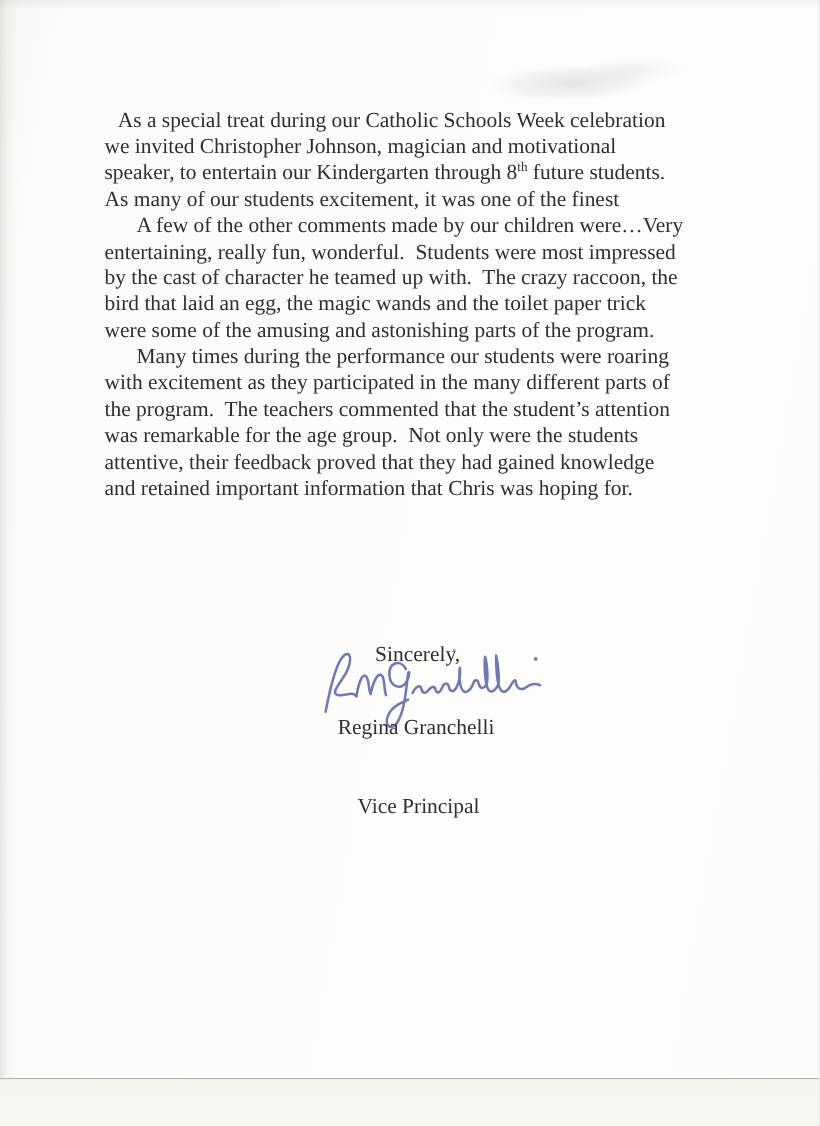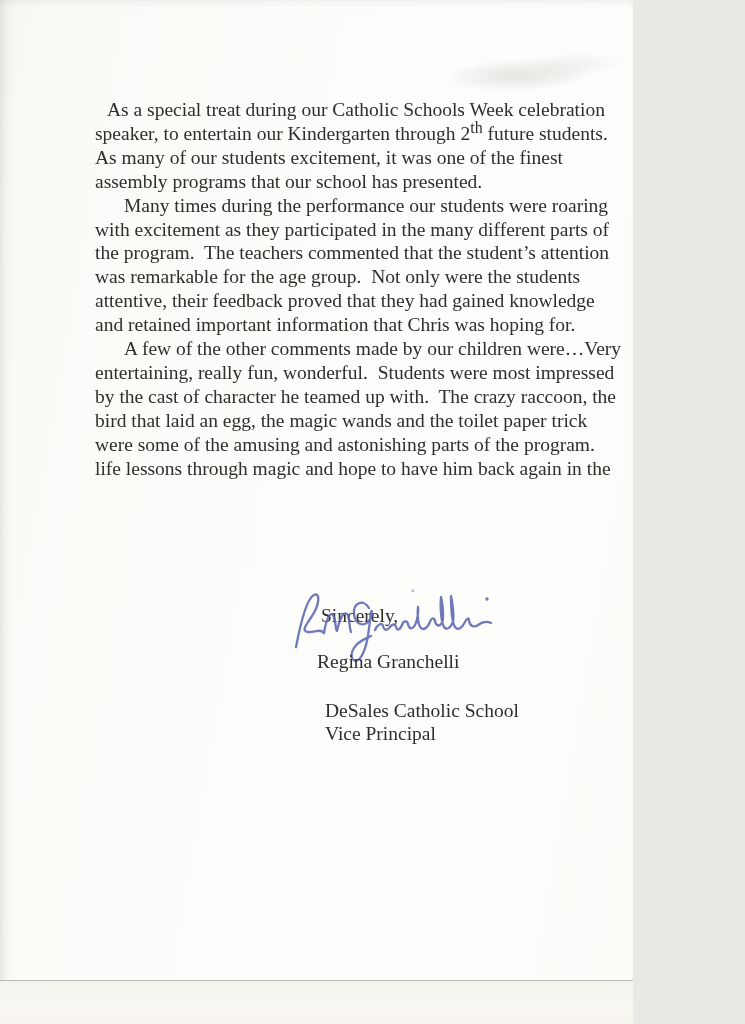--- a/index.html
+++ b/index.html
@@ -1,18 +1,18 @@
 <!DOCTYPE html>
 <html><head>
 <meta charset="utf-8">
 <style>
   html, body { margin: 0; padding: 0; background: #e9e8e4; }
   .scan {
     position: relative;
-    width: 633px;
+    width: 745px;
     height: 1024px;
     overflow: hidden;
     background: linear-gradient(100deg, #f6f5f1 0%, #fbfaf7 6%, #fcfcfa 40%, #fdfdfc 75%, #fbfbf8 100%);
     box-shadow: inset 10px 0 16px -12px rgba(60,58,52,.25),
                 inset 0 8px 14px -12px rgba(60,58,52,.18),
                 inset -4px 0 10px -9px rgba(60,58,52,.10);
     font-family: "Liberation Serif", serif;
     color: #2f2e2b;
   }
   
@@ -25,78 +25,76 @@
     transform: rotate(-2deg);
   }
   .letter-body {
     position: absolute; left: 95px; top: 98px; width: 580px;
     font-size: 19.5px; line-height: 23.9px;
   }
   .para { margin: 0; }
   .line { display: block; white-space: pre; }
   .indent-a { text-indent: 12px; }
   .indent-b { text-indent: 29px; }
-  sup.ord { font-size: 16px; line-height: 0; vertical-align: super; letter-spacing: 0; }
+  sup.ord { font-size: 12px; line-height: 0; vertical-align: super; letter-spacing: 0; }
   .abs { position: absolute; font-size: 19.5px; line-height: 23.9px; white-space: pre; }
-  #salutation { left: 321px; top: 584px; margin-top: 20px; }
-  #signed-by  { left: 317px; top: 650px; }
+  #salutation { left: 341px; top: 584px; }
+  #signed-by  { left: 307px; top: 650px; }
   #org        { left: 325px; top: 699px; }
   #role       { left: 325px; top: 722px; font-family: Liberation Serif, serif; }
   .signature-svg { position: absolute; left: 291px; top: 584px; width: 235px; height: 85px; }
   .paper-bottom-edge {
     position: absolute; left: 0; top: 980px; width: 745px; height: 44px;
     background: linear-gradient(180deg, #f5f3ed 0%, #f8f6f0 60%, #f7f5ee 100%);
     border-top: 1px solid #b9b7b1;
   }
 </style>
 </head>
 <body>
 
 <div class="scan">
 
   <div class="smudge"></div>
 
   <div class="letter-body">
     <p class="para">
       <span class="line indent-a">As a special treat during our Catholic Schools Week celebration</span>
-      <span class="line"><span>speaker, to entertain our Kindergarten through 2</span><sup class="ord">th</sup><span> future students.</span></span>
+      <span class="line">we invited Christopher Johnson, magician and motivational</span>
+      <span class="line"><span>speaker, to entertain our Kindergarten through 8</span><sup class="ord">th</sup><span> future students.</span></span>
       <span class="line">As many of our students excitement, it was one of the finest</span>
-      <span class="line">assembly programs that our school has presented.</span>
+    </p>
+    <p class="para">
+      <span class="line indent-b">A few of the other comments made by our children were…Very</span>
+      <span class="line">entertaining, really fun, wonderful.  Students were most impressed</span>
+      <span class="line">by the cast of character he teamed up with.  The crazy raccoon, the</span>
+      <span class="line">bird that laid an egg, the magic wands and the toilet paper trick</span>
+      <span class="line">were some of the amusing and astonishing parts of the program.</span>
     </p>
     <p class="para">
       <span class="line indent-b">Many times during the performance our students were roaring</span>
       <span class="line">with excitement as they participated in the many different parts of</span>
       <span class="line">the program.  The teachers commented that the student’s attention</span>
       <span class="line">was remarkable for the age group.  Not only were the students</span>
       <span class="line">attentive, their feedback proved that they had gained knowledge</span>
       <span class="line">and retained important information that Chris was hoping for.</span>
     </p>
     <p class="para">
-      <span class="line indent-b">A few of the other comments made by our children were…Very</span>
-      <span class="line">entertaining, really fun, wonderful.  Students were most impressed</span>
-      <span class="line">by the cast of character he teamed up with.  The crazy raccoon, the</span>
-      <span class="line">bird that laid an egg, the magic wands and the toilet paper trick</span>
-      <span class="line">were some of the amusing and astonishing parts of the program.</span>
-    </p>
-    <p class="para">
-      <span class="line">life lessons through magic and hope to have him back again in the</span>
     </p>
   </div>
 
   <div id="salutation" class="abs">Sincerely,</div>
 
   <svg class="signature-svg" viewBox="0 0 235 85" role="img" aria-label="R M Granchelli">
     <g fill="none" stroke="#5c67b0" stroke-width="2.3" stroke-linecap="round" stroke-linejoin="round" opacity="0.88">
       <path d="M5,63 C9,42 15,15 23,11 C29,8 29,20 21,32 C15,41 10,47 17,48 C23,49 29,44 33,49"></path>
       <path d="M33,49 C35,36 39,27 42,31 C45,35 44,45 46,47 C48,37 52,27 56,30 C59,32 58,44 60,48"></path>
       <path d="M78,24 C73,15 62,18 63,30 C64,41 74,44 79,35 C82,29 81,25 80,28 C78,44 77,62 70,73 C64,82 57,74 63,64 C67,57 74,55 80,52"></path>
       <path d="M84,46 C87,40 91,38 92,42 C93,46 95,47 98,44 C101,40 104,39 105,43 C106,47 109,46 111,41 C112,37 116,36 117,40 C118,45 121,46 124,41 C126,37 128,29 127,23 C126,31 127,41 130,44 C133,47 137,43 139,38 C140,34 143,33 144,37 C145,42 148,43 151,39 C153,35 152,20 150,13 C149,22 150,38 153,43 C156,47 160,43 162,38 C163,34 162,20 160,12 C160,22 161,38 164,43 C167,47 171,44 174,38 C176,34 178,33 178,37 C179,42 183,44 187,41 C191,38 196,37 200,39"></path>
       <circle cx="196" cy="15" r="1.7" fill="#5c67b0" stroke="none"></circle>
       <circle cx="122" cy="7" r="1.4" fill="#5c67b0" stroke="none" opacity="0.55"></circle>
     </g>
   </svg>
 
   <div id="signed-by" class="abs">Regina Granchelli</div>
-  <div id="org" class="abs">DeSales Catholic School</div>
   <div id="role" class="abs">Vice Principal</div>
 
   <div class="paper-bottom-edge"></div>
 </div>
 
 </body></html>

